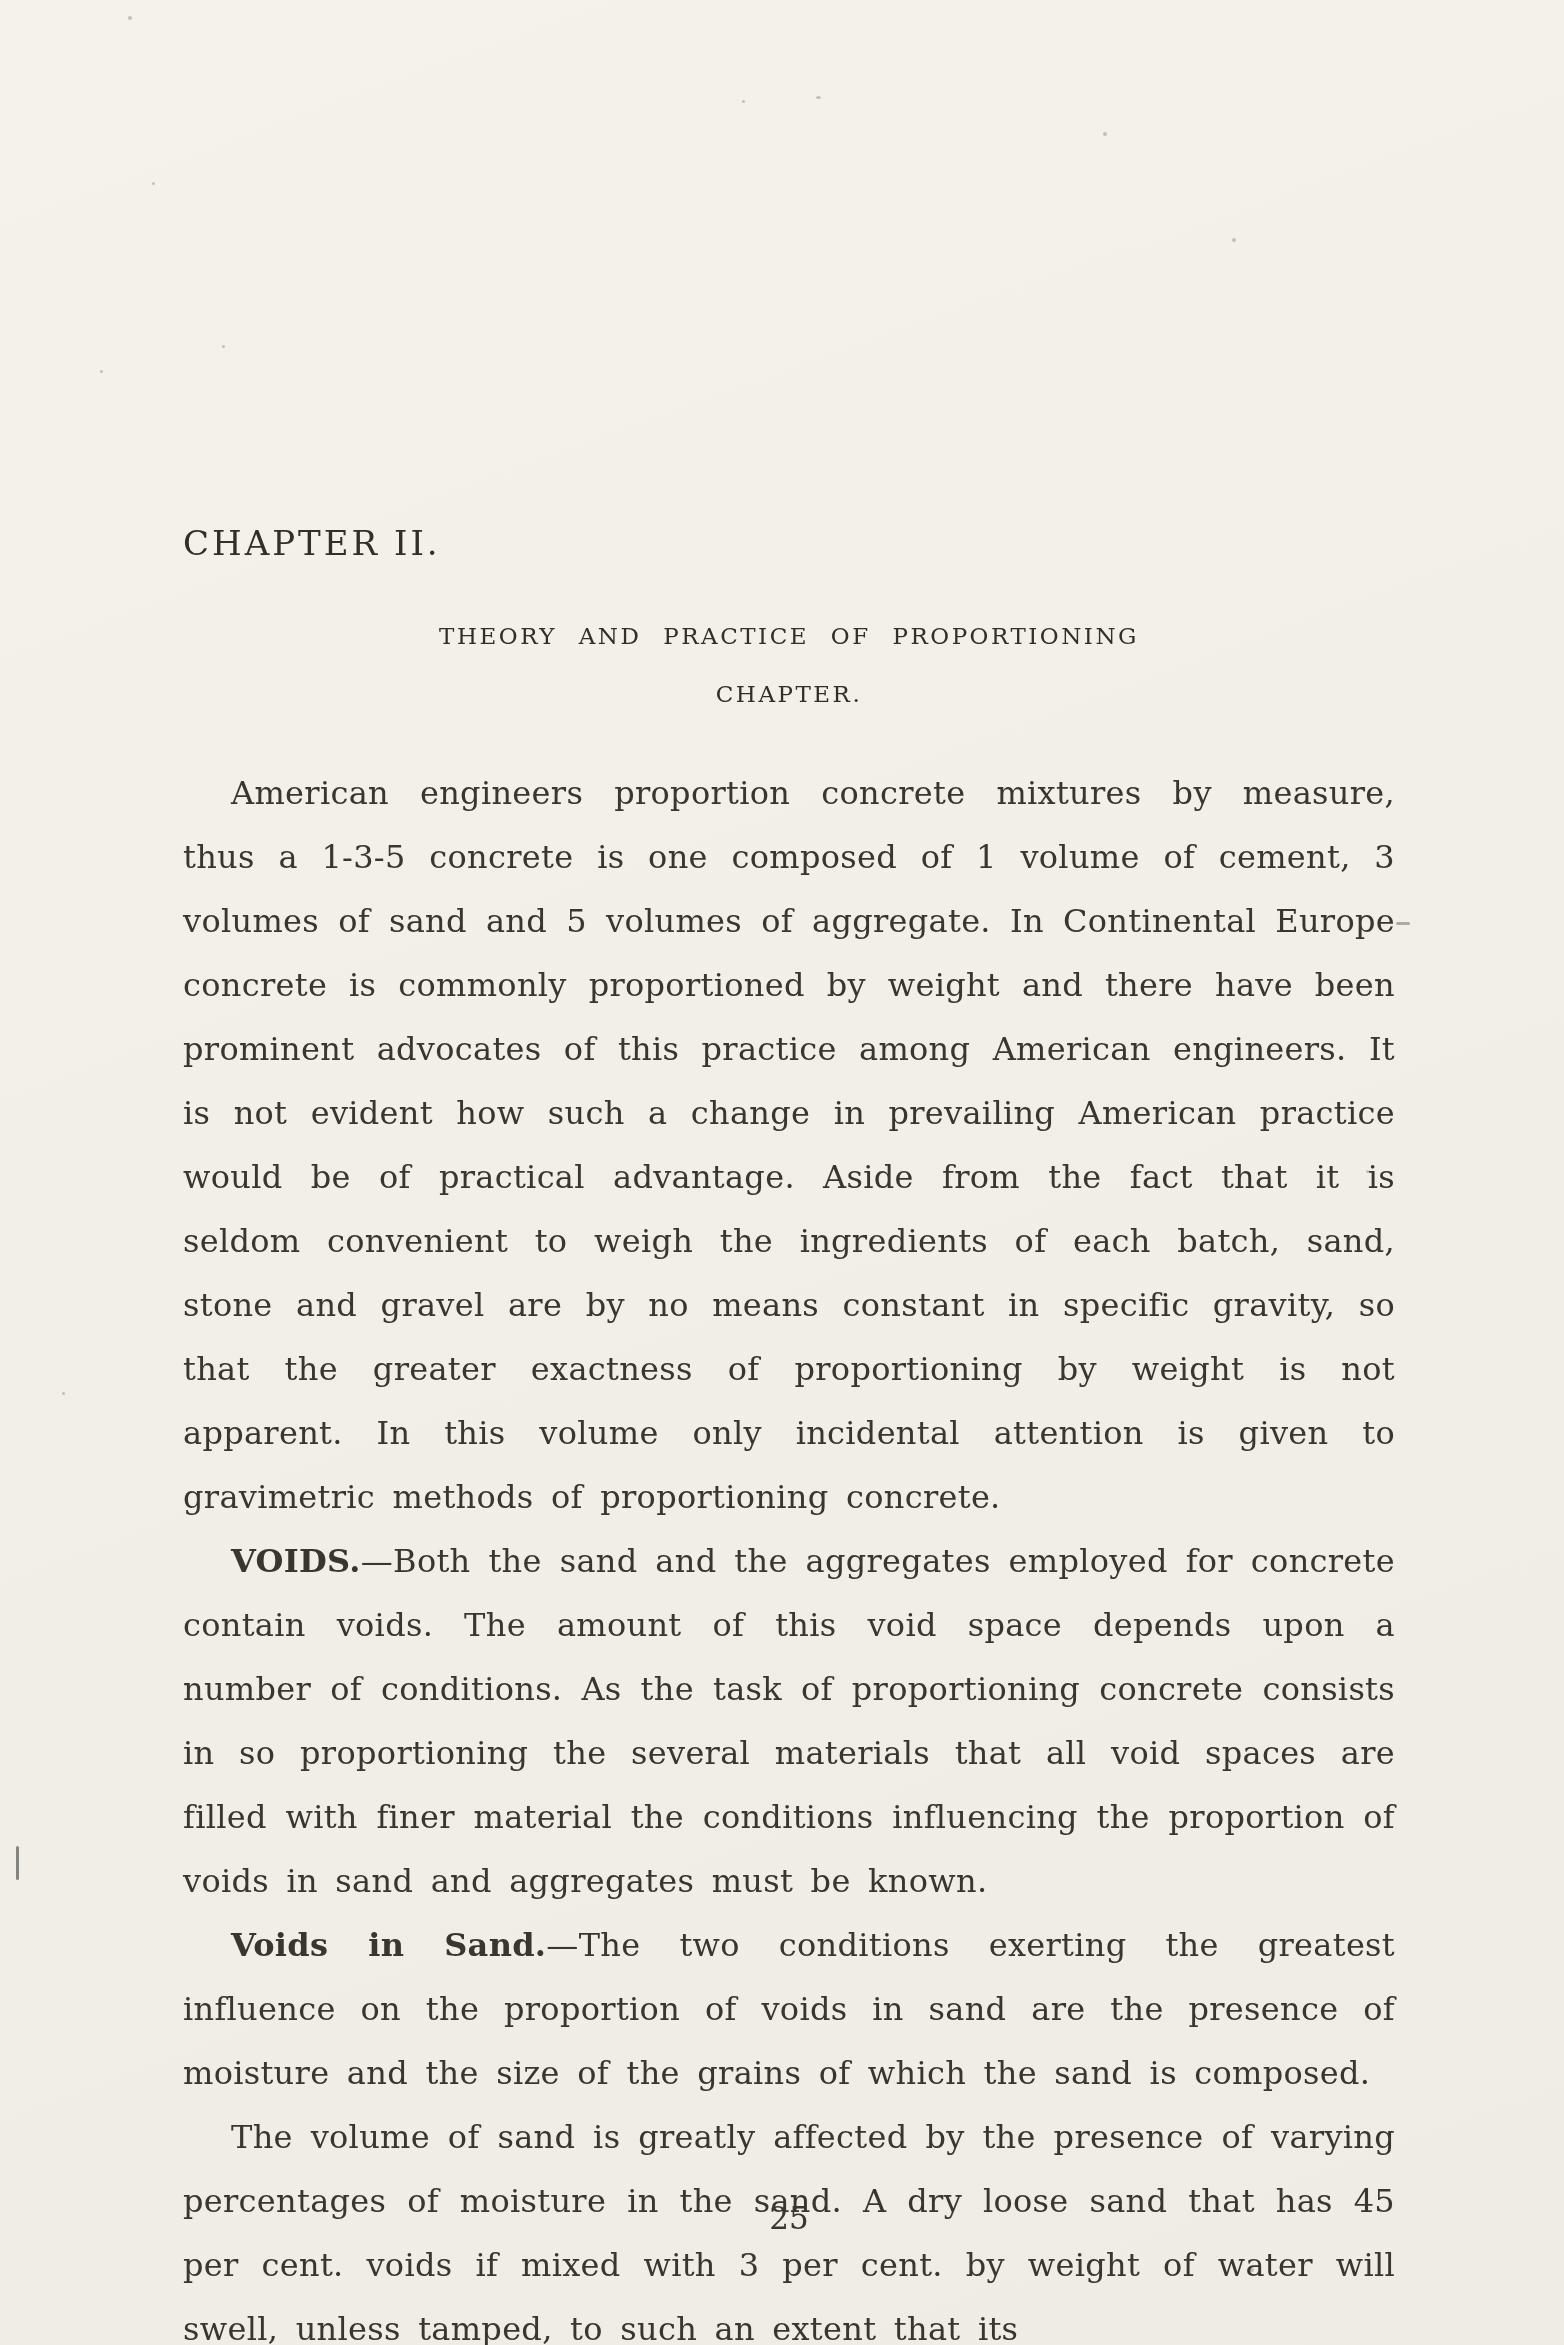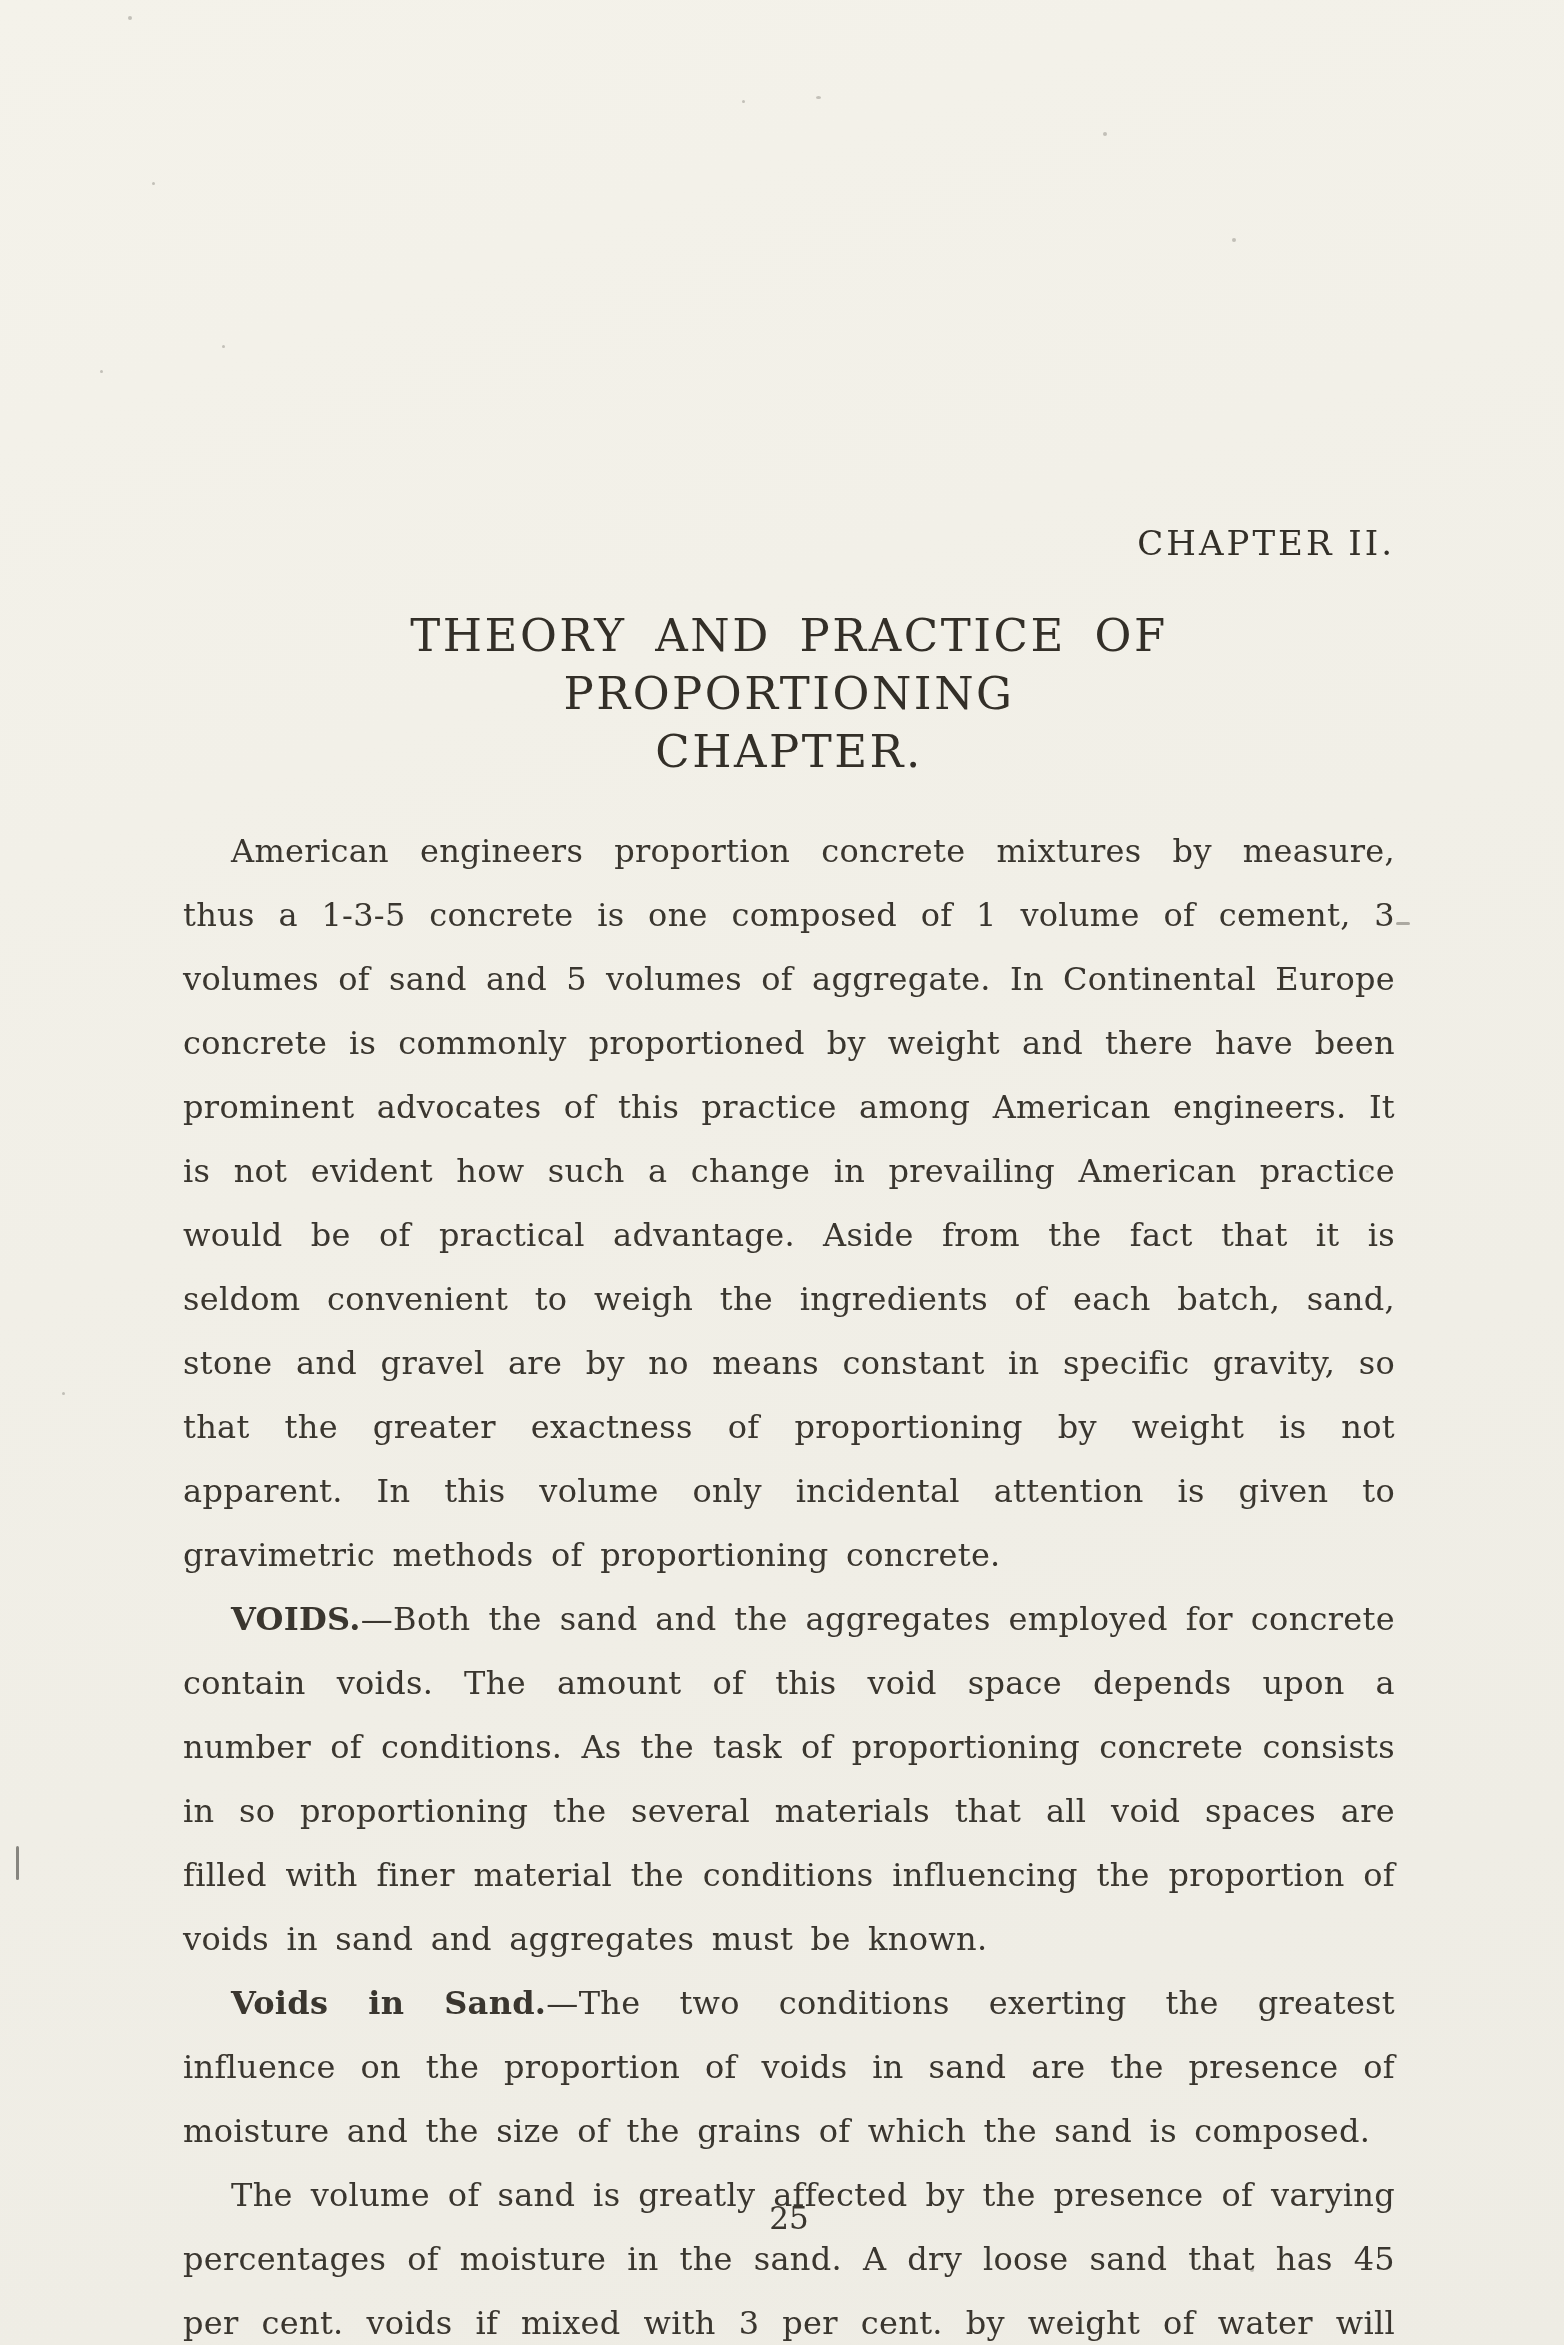--- a/index.html
+++ b/index.html
@@ -21,30 +21,30 @@
     background: linear-gradient(160deg, #f4f2ea 0%, #f1efe7 45%, #eeece4 100%);
   }
   .text-block {
     position: absolute;
     left: 183px;
     top: 523px;
     width: 1212px;
   }
   .chapter-heading {
     margin: 0 0 44px 0;
-    text-align: right;
+    text-align: left;
     font-size: 34px;
     font-weight: 400;
     letter-spacing: 3px;
     color: #332f28;
   }
   .chapter-title {
     margin: 0 0 38px 0;
     text-align: center;
-    font-size: 45px;
+    font-size: 23px;
     font-weight: 400;
     letter-spacing: 2.5px;
     word-spacing: 12px;
     line-height: 58px;
     color: #332f28;
   }
   .body-text p {
     margin: 0;
     font-size: 32px;
     line-height: 64px;

